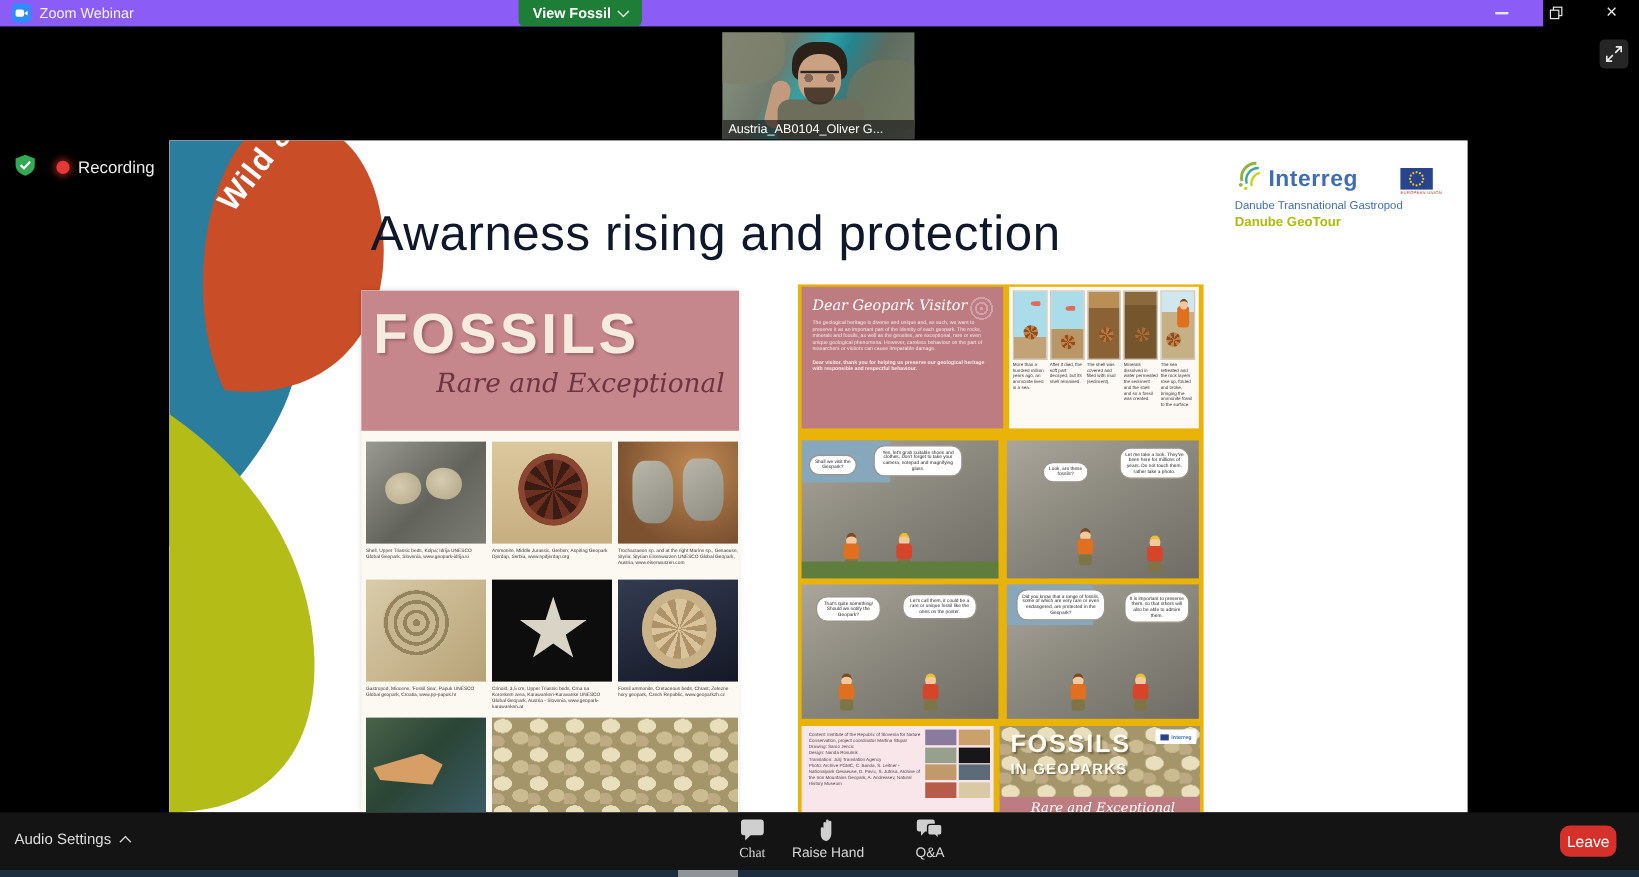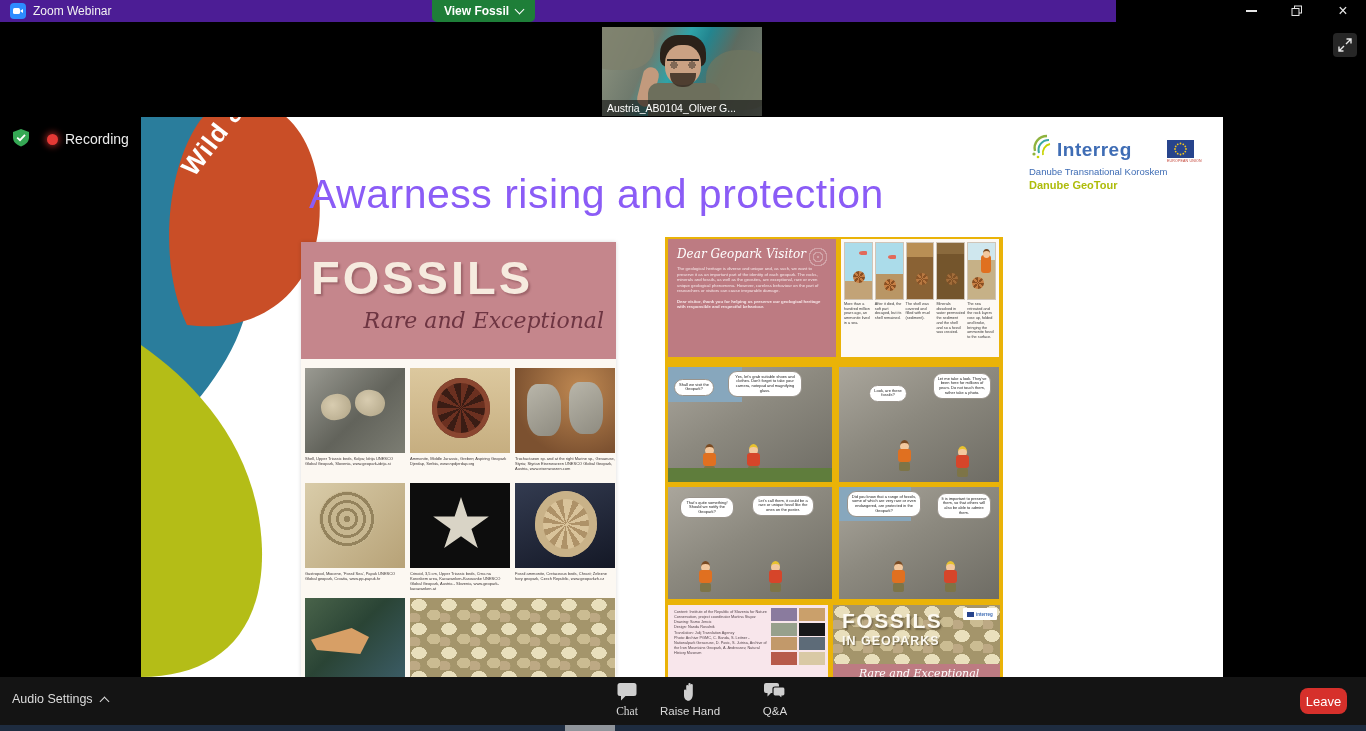--- a/index.html
+++ b/index.html
@@ -1,21 +1,21 @@
 <!DOCTYPE html>
 <html><head>
 <meta charset="utf-8">
 <style>
   html,body{margin:0;padding:0;background:#000;width:1366px;height:731px;overflow:hidden;
     font-family:"Liberation Sans",sans-serif;-webkit-font-smoothing:antialiased;}
   .abs{position:absolute;}
   #stage{position:relative;width:1366px;height:731px;background:#000;}
 
   
-  #titlebar{left:0;top:0;width:1116px;height:22px;background:#4c1d95;text-align:right;}
+  #titlebar{left:0;top:0;width:1286px;height:22px;background:#8b5cf6;text-align:right;}
   #zoom-logo{left:10px;top:3px;width:16px;height:16px;background:#2d8cff;border-radius:4px;}
   #zoom-logo .cam{position:absolute;left:3px;top:5px;width:7px;height:6px;background:#fff;border-radius:1.5px;}
   #zoom-logo .lens{position:absolute;left:10px;top:5.5px;width:0;height:0;border-top:2.5px solid transparent;border-bottom:2.5px solid transparent;border-right:3.5px solid #fff;}
   #app-title{left:33px;top:4px;color:#f2f2f2;font-size:12px;}
   #share-banner{left:432px;top:0;height:22px;display:flex;border-radius:0 0 5px 5px;overflow:hidden;}
   #share-msg{background:#2aa44f;color:#0c3019;font-size:12px;font-weight:bold;padding:0 14px;display:flex;align-items:center;height:22px;}
   #view-options{background:#1e7e38;color:#fff;font-size:12px;font-weight:bold;padding:0 12px;display:flex;align-items:center;gap:7px;height:22px;cursor:pointer;}
   .chev{width:6px;height:6px;border-right:1.6px solid #fff;border-bottom:1.6px solid #fff;transform:rotate(45deg);margin-top:-3px;}
   .winbtn{top:0;width:46px;height:22px;display:flex;align-items:center;justify-content:center;color:#e6e6e6;}
   #btn-min{left:1228px;} #btn-restore{left:1274px;} #btn-close{left:1320px;font-size:16px;line-height:16px;}
@@ -36,21 +36,21 @@
     background:radial-gradient(circle 6px at 7px 4px,rgba(40,35,30,.45) 60%,transparent 61%),radial-gradient(circle 6px at 25px 4px,rgba(40,35,30,.45) 60%,transparent 61%);}
   #video .beard{position:absolute;left:68px;top:46px;width:26px;height:14px;background:#3a2d22;border-radius:0 0 12px 12px;opacity:.85;}
   #video .torso{position:absolute;left:46px;top:56px;width:72px;height:33px;background:#6d6f5c;border-radius:10px 10px 0 0;}
   #video .arm{position:absolute;left:38px;top:40px;width:16px;height:40px;background:#c29a7d;border-radius:8px;transform:rotate(14deg);}
   #video-name{position:absolute;left:0;bottom:0;width:100%;height:16px;background:rgba(20,20,20,.62);color:#fff;font-size:10.5px;line-height:16px;padding-left:5px;box-sizing:border-box;white-space:nowrap;}
   #expand-btn{left:1333px;top:33px;width:24px;height:24px;background:#262626;border-radius:4px;display:flex;align-items:center;justify-content:center;}
 
   
   #slide{left:141px;top:117px;width:1082px;height:560px;background:#fff;overflow:hidden;}
   #badge-text{left:34px;top:46px;color:#fff;font-size:26px;font-weight:bold;transform:rotate(-52deg);transform-origin:left top;letter-spacing:1px;}
-  #slide-title{left:168px;top:54px;font-size:41px;font-weight:300;color:#8b5cf6;letter-spacing:.5px;}
+  #slide-title{left:168px;top:54px;font-size:41px;font-weight:300;color:#0f172a;letter-spacing:.5px;}
 
   
   #interreg{left:888px;top:14px;width:185px;}
   #interreg .row1{position:relative;height:32px;}
   #interreg-word{position:absolute;left:28px;top:8px;color:#3f6db5;font-size:19px;font-weight:bold;letter-spacing:.5px;}
   #eu-flag{position:absolute;left:138px;top:9px;width:27px;height:18px;background:#27448c;}
   #eu-caption{position:absolute;left:138px;top:28px;font-size:3.5px;color:#c0392b;letter-spacing:.2px;}
   #interreg-prog{margin-top:3px;color:#3f6db5;font-size:9.5px;}
   #interreg-proj{margin-top:2px;color:#aebc0a;font-size:11px;font-weight:bold;}
 
@@ -228,21 +228,21 @@
                 <circle cx="10.7" cy="13.7" r="0.9"></circle>
                 <circle cx="8.7" cy="11.6" r="0.9"></circle>
               <circle cx="8" cy="9" r="0.9"></circle>
                 <circle cx="8.7" cy="6.4" r="0.9"></circle>
                 <circle cx="10.7" cy="4.3" r="0.9"></circle>
             </g>
           </svg>
         </span>
         <span id="eu-caption">EUROPEAN UNION</span>
       </div>
-      <div id="interreg-prog">Danube Transnational Koroskem</div>
+      <div id="interreg-prog">Danube Transnational Gastropod</div>
       <div id="interreg-proj">Danube GeoTour</div>
     </div>
 
     <div class="abs" id="poster-f">
       <div id="poster-f-head">
         <div id="poster-f-title">FOSSILS</div>
         <div id="poster-f-sub">Rare and Exceptional</div>
       </div>
 
       <div class="ph ph-rock" style="left:4px;top:126px">

